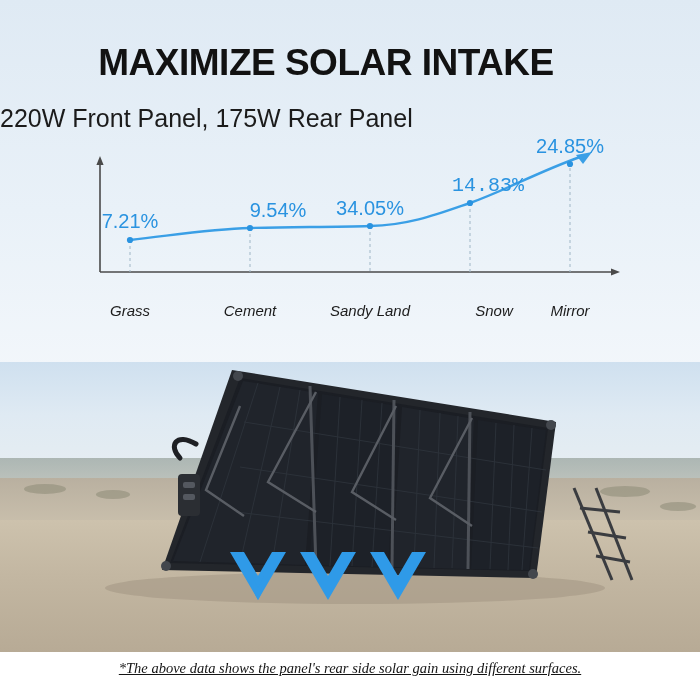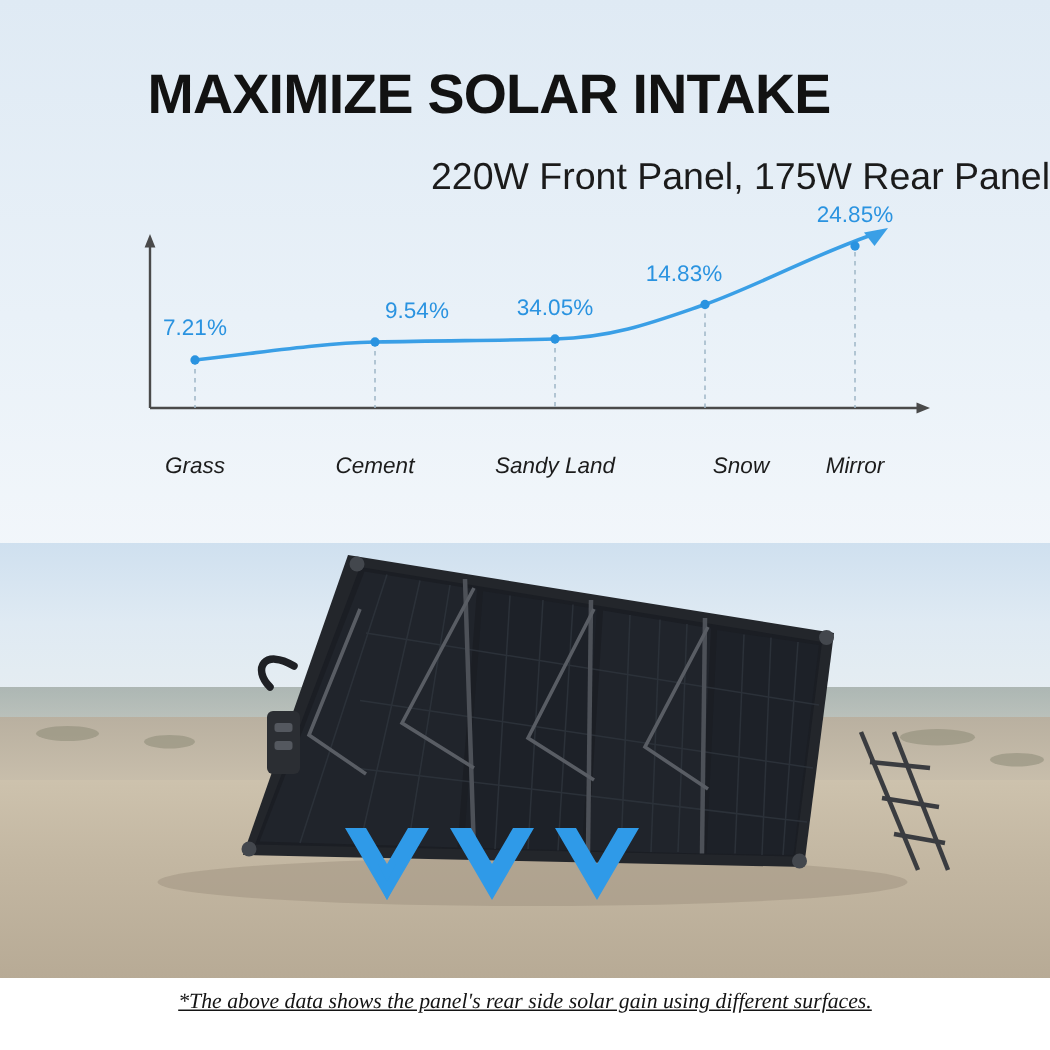--- a/index.html
+++ b/index.html
@@ -32,21 +32,21 @@
     font-weight: bold;
     letter-spacing: -0.5px;
     color: #121212;
     font-family: "Liberation Sans", sans-serif;
   }
   .subhead {
     position: absolute;
     top: 104px;
     left: 0;
     width: 700px;
-    text-align: right;
+    text-align: left;
     font-size: 25px;
     color: #1b1b1b;
     font-family: "Liberation Sans", sans-serif;
   }
 
   
   .chart-wrap {
     position: absolute;
     top: 152px;
     left: 72px;
@@ -65,21 +65,21 @@
   .cat-label {
     position: absolute;
     font-size: 15px;
     color: #1c1c1c;
     text-align: center;
     transform: translateX(-50%);
     white-space: nowrap;
   }
   .val-label {
     position: absolute;
-    font-size: 15px;
+    font-size: 20px;
     color: #2a93e0;
     transform: translateX(-50%);
     white-space: nowrap;
     font-family: "Liberation Sans", sans-serif;
   }
 
   .caption {
     position: absolute;
     top: 325px;
     left: 0;
@@ -191,21 +191,21 @@
         <circle cx="178" cy="76" r="3.1"></circle>
         <circle cx="298" cy="74" r="3.1"></circle>
         <circle cx="398" cy="51" r="3.1"></circle>
         <circle cx="498" cy="12" r="3.1"></circle>
       </g>
     </svg>
 
     <div class="val-label" style="left:58px;  top:58px;">7.21%</div>
     <div class="val-label" style="left:178px; top:47px;margin-left:28px;">9.54%</div>
     <div class="val-label" style="left:298px; top:45px;">34.05%</div>
-    <div class="val-label" style="left:384px; top:22px;">14.83%</div>
+    <div class="val-label" style="left:416px; top:22px;font-family:Liberation Mono, monospace;">14.83%</div>
     <div class="val-label" style="left:498px; top:-17px;">24.85%</div>
   </div>
 
   <div class="chart-labels">
     <div class="cat-label" style="left:58px;">Grass</div>
     <div class="cat-label" style="left:178px;">Cement</div>
     <div class="cat-label" style="left:298px;">Sandy Land</div>
     <div class="cat-label" style="left:398px;margin-left:24px;">Snow</div>
     <div class="cat-label" style="left:498px;">Mirror</div>
   </div>

